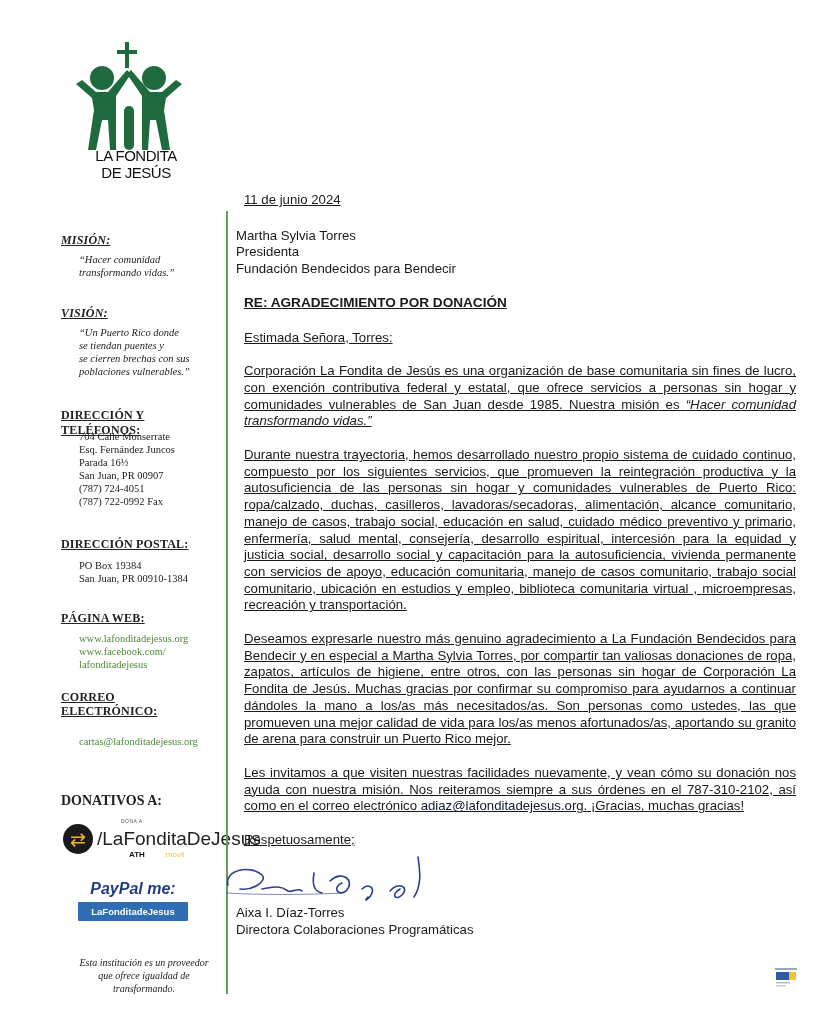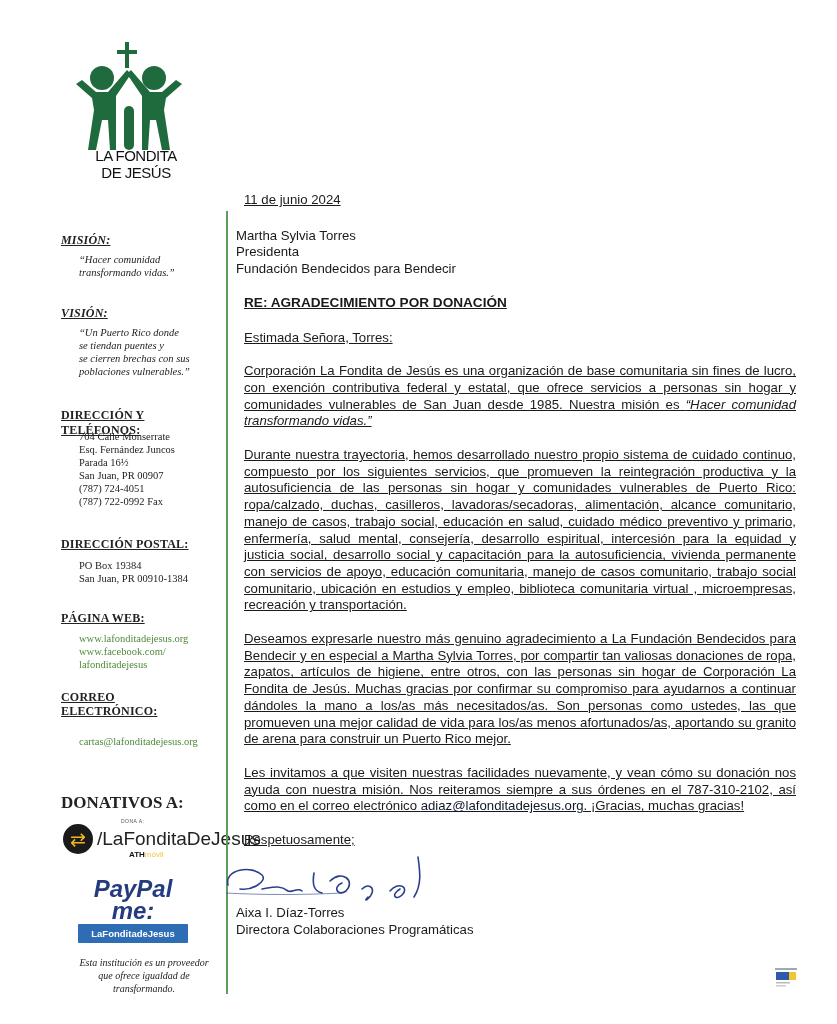--- a/index.html
+++ b/index.html
@@ -19,37 +19,37 @@
       color: #111; line-height: 16px;
     }
     .sec-title {
       position: absolute; left: 3px; font-weight: bold; text-decoration: underline;
       font-size: 12px; letter-spacing: 0.2px;
     }
     .sec-title.it { font-style: italic; }
     .sec-body { position: absolute; left: 21px; font-size: 10.5px; line-height: 13px; }
     .sec-body.it { font-style: italic; }
     .green { color: #4f8a3a; }
-    .don-title { position: absolute; left: 3px; font-weight: bold; font-size: 17px; }
+    .don-title { position: absolute; left: 3px; font-weight: bold; font-size: 14px; }
     .ath {
       position: absolute; left: 5px; top: 822px; width: 160px; height: 40px;
     }
     .ath-icon {
       position: absolute; left: 0; top: 2px; width: 30px; height: 30px; border-radius: 50%;
       background: #1a1a1a; display: flex; align-items: center; justify-content: center;
       color: #f2b51a; font-size: 19px; font-family: "DejaVu Sans", sans-serif; line-height: 1;
     }
     .ath-small { position: absolute; left: 58px; top: -4px; font-size: 5px; color: #555; font-family: "Liberation Sans", sans-serif; letter-spacing: 0.5px; }
     .ath-handle { position: absolute; left: 34px; top: 6px; font-family: "Liberation Sans", sans-serif; font-size: 19px; color: #222; }
     .ath-brand { position: absolute; left: 66px; top: 28px; font-family: "Liberation Sans", sans-serif; font-size: 8px; font-weight: bold; color: #111; }
-    .ath-brand span { color: #f3c43a; font-weight: normal; }
+    .ath-brand span { color: #f3c43a; font-weight: normal; padding-left: 21px; }
     .paypal { position: absolute; left: 20px; top: 878px; width: 110px; }
     .paypal-me {
       font-family: "Liberation Sans", sans-serif; font-style: italic; font-weight: bold;
-      font-size: 24px; color: #253b80; text-align: center; line-height: 22px;
+      font-size: 16px; color: #253b80; text-align: center; line-height: 22px;
     }
     .paypal-btn {
       margin-top: 2px; background: #2e6db4; color: #fff; font-family: "Liberation Sans", sans-serif;
       font-weight: bold; font-size: 9.5px; text-align: center; padding: 4px 0; border-radius: 1px;
     }
     .equal {
       position: absolute; left: -4px; top: 956px; width: 180px; text-align: center;
       font-style: italic; font-size: 10px; line-height: 13px;
     }
     

